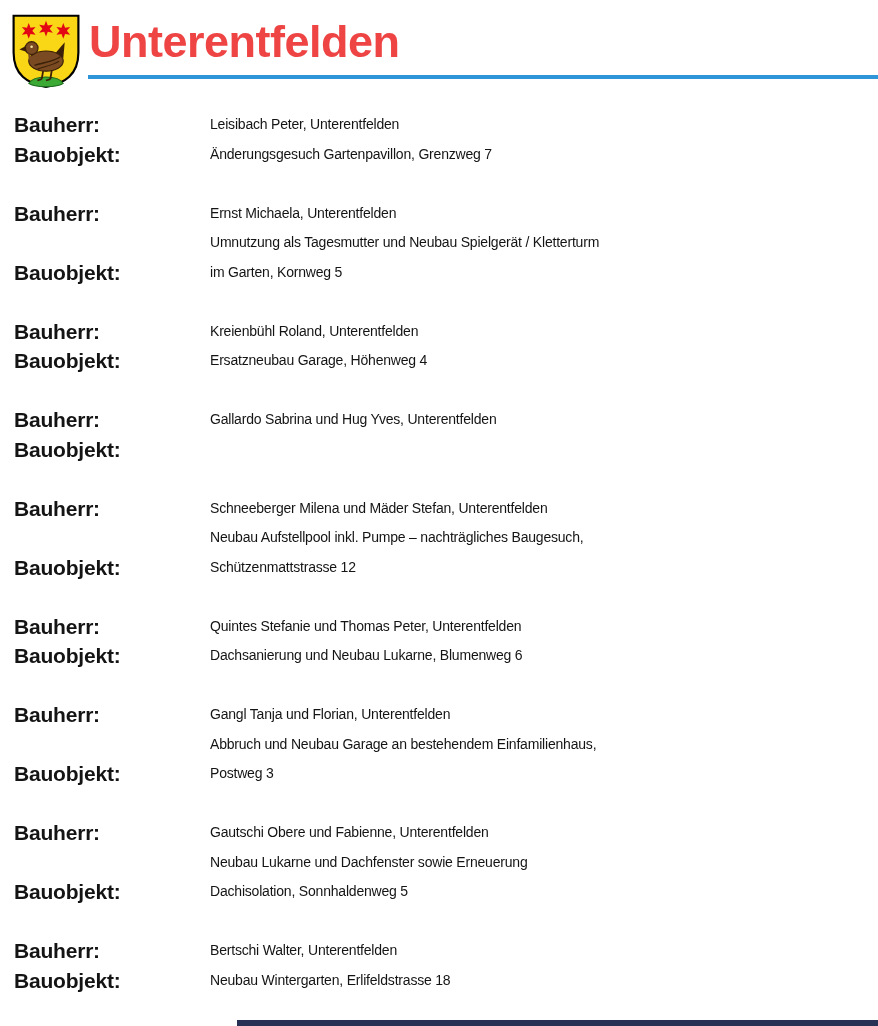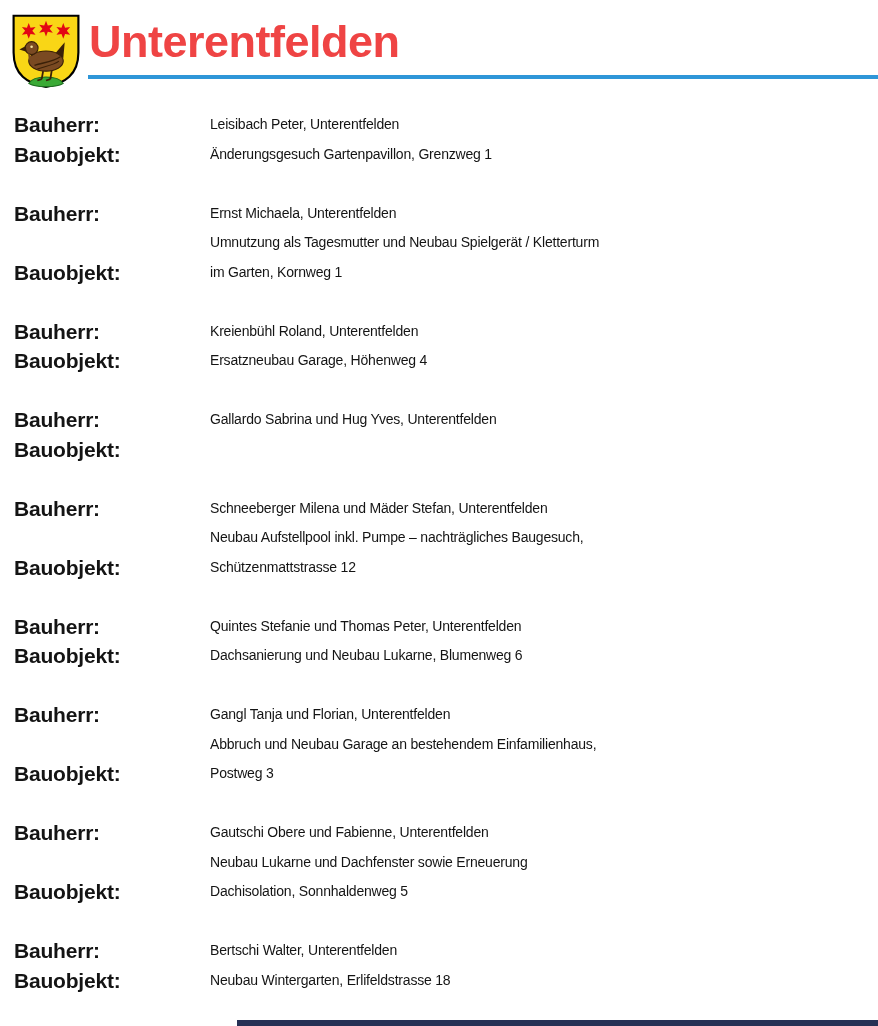--- a/index.html
+++ b/index.html
@@ -68,33 +68,33 @@
 </div>
 
 <div class="list">
   <div class="entry">
     <div class="row">
       <div class="lbl">Bauherr:</div>
       <div class="val">Leisibach Peter, Unterentfelden</div>
     </div>
     <div class="row">
       <div class="lbl">Bauobjekt:</div>
-      <div class="val">Änderungsgesuch Gartenpavillon, Grenzweg 1</div>
+      <div class="val">Änderungsgesuch Gartenpavillon, Grenzweg 7</div>
     </div>
   </div>
 
   <div class="entry">
     <div class="row">
       <div class="lbl">Bauherr:</div>
       <div class="val">Ernst Michaela, Unterentfelden</div>
     </div>
     <div class="row">
       <div class="lbl">Bauobjekt:</div>
       <div class="val">Umnutzung als Tagesmutter und Neubau Spielgerät / Kletterturm
-im Garten, Kornweg 1</div>
+im Garten, Kornweg 5</div>
     </div>
   </div>
 
   <div class="entry">
     <div class="row">
       <div class="lbl">Bauherr:</div>
       <div class="val">Kreienbühl Roland, Unterentfelden</div>
     </div>
     <div class="row">
       <div class="lbl">Bauobjekt:</div>

